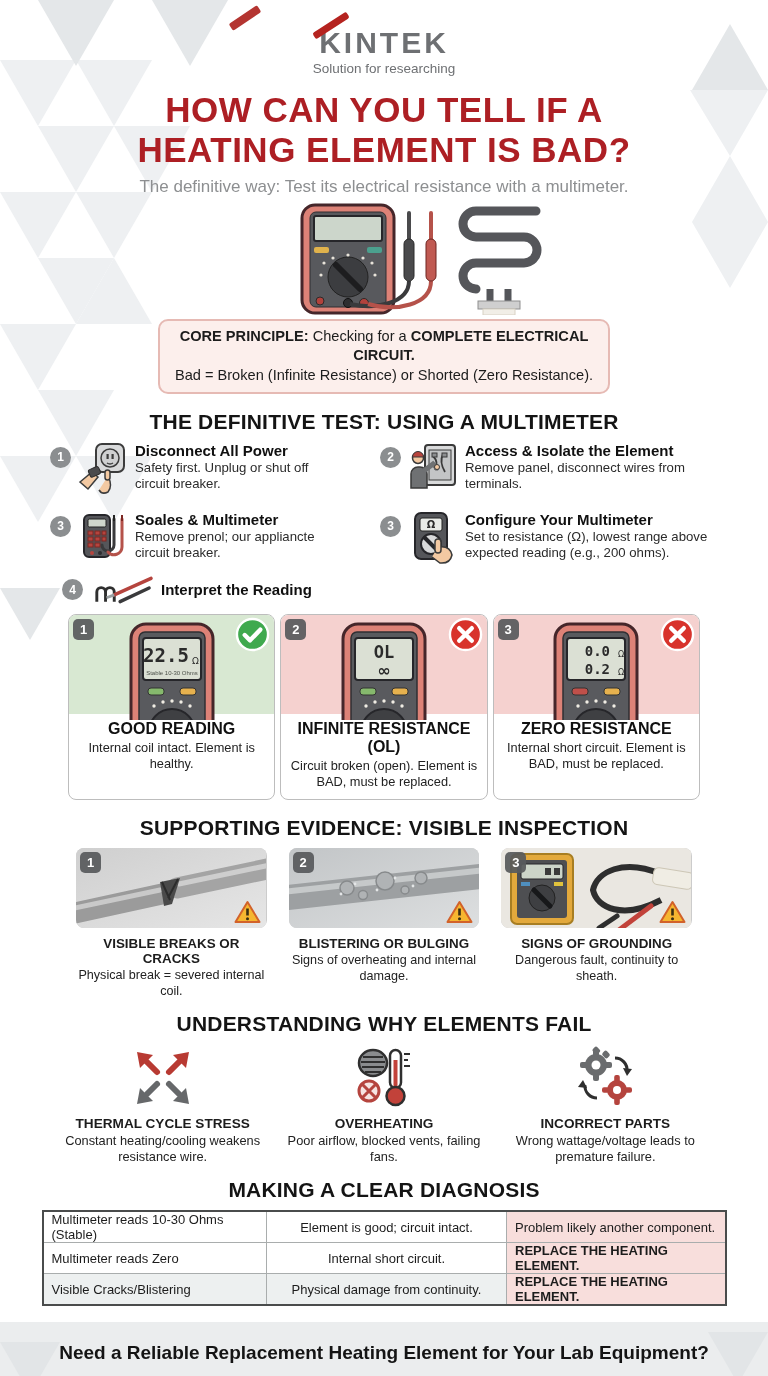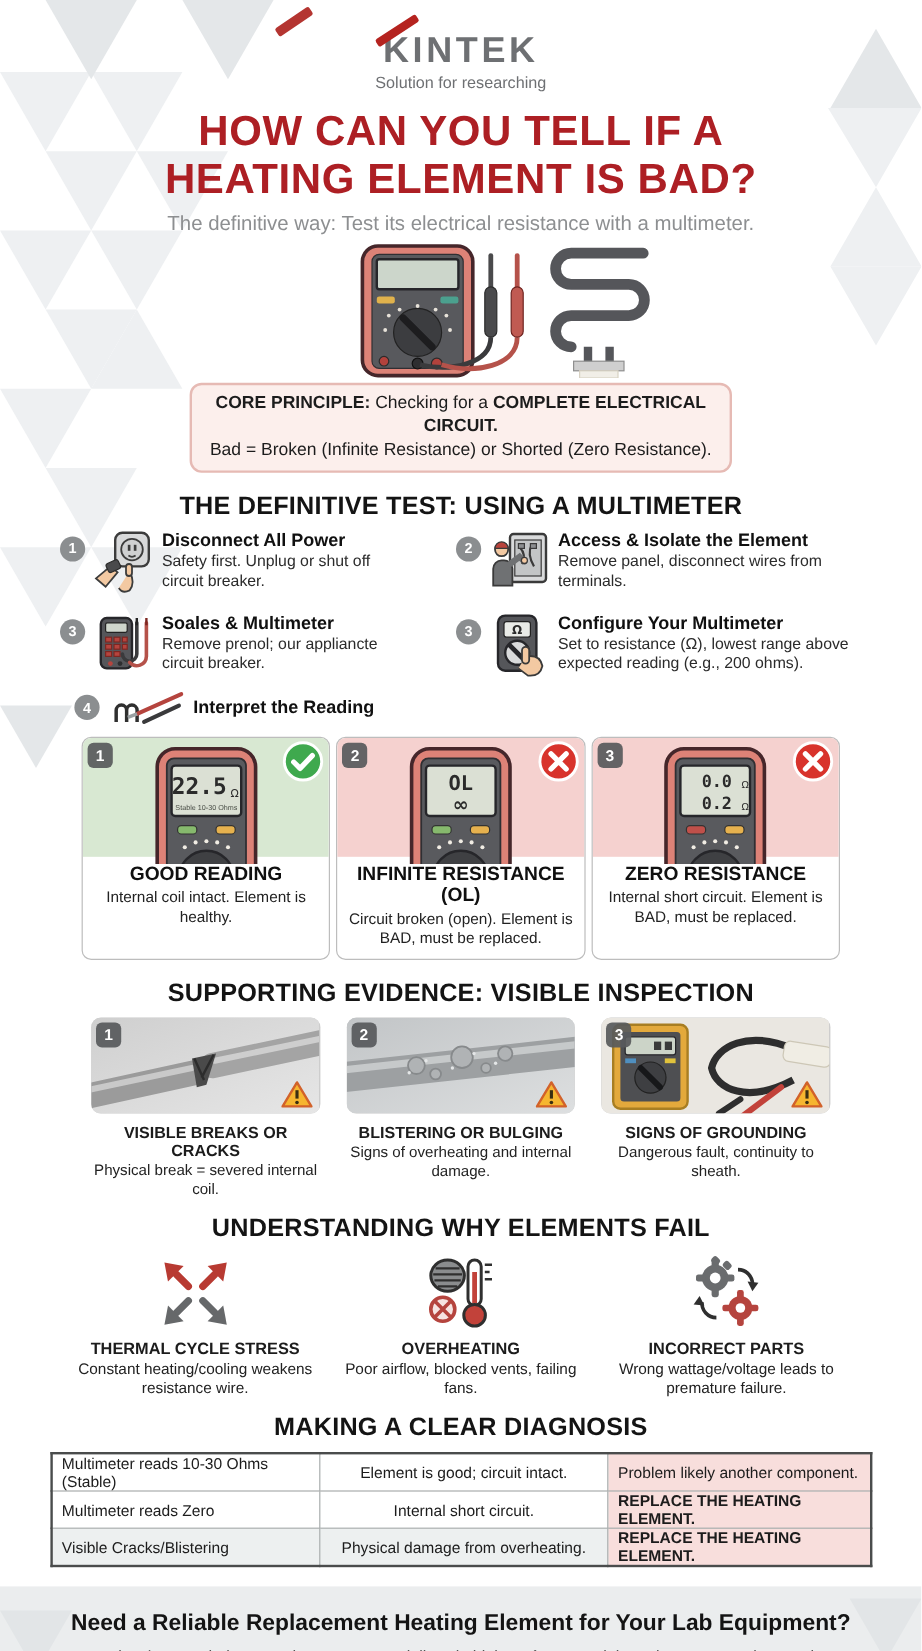--- a/index.html
+++ b/index.html
@@ -566,21 +566,21 @@
           <td class="c2">Element is good; circuit intact.</td>
           <td class="c3">Problem likely another component.</td>
         </tr>
         <tr>
           <td class="c1">Multimeter reads Zero</td>
           <td class="c2">Internal short circuit.</td>
           <td class="c3 bold">REPLACE THE HEATING ELEMENT.</td>
         </tr>
         <tr class="alt">
           <td class="c1">Visible Cracks/Blistering</td>
-          <td class="c2">Physical damage from overheating.</td>
+          <td class="c2">Physical damage from continuity.</td>
           <td class="c3 bold">REPLACE THE HEATING ELEMENT.</td>
         </tr>
       </tbody>
     </table>
 
     <div class="cta">
       <svg style="position:absolute;inset:0;" width="768" height="140" viewBox="0 0 768 140">
         <g fill="#e2e5e7">
           <polygon points="0,20 60,20 30,72"></polygon>
             <polygon points="30,72 90,72 60,124"></polygon>

